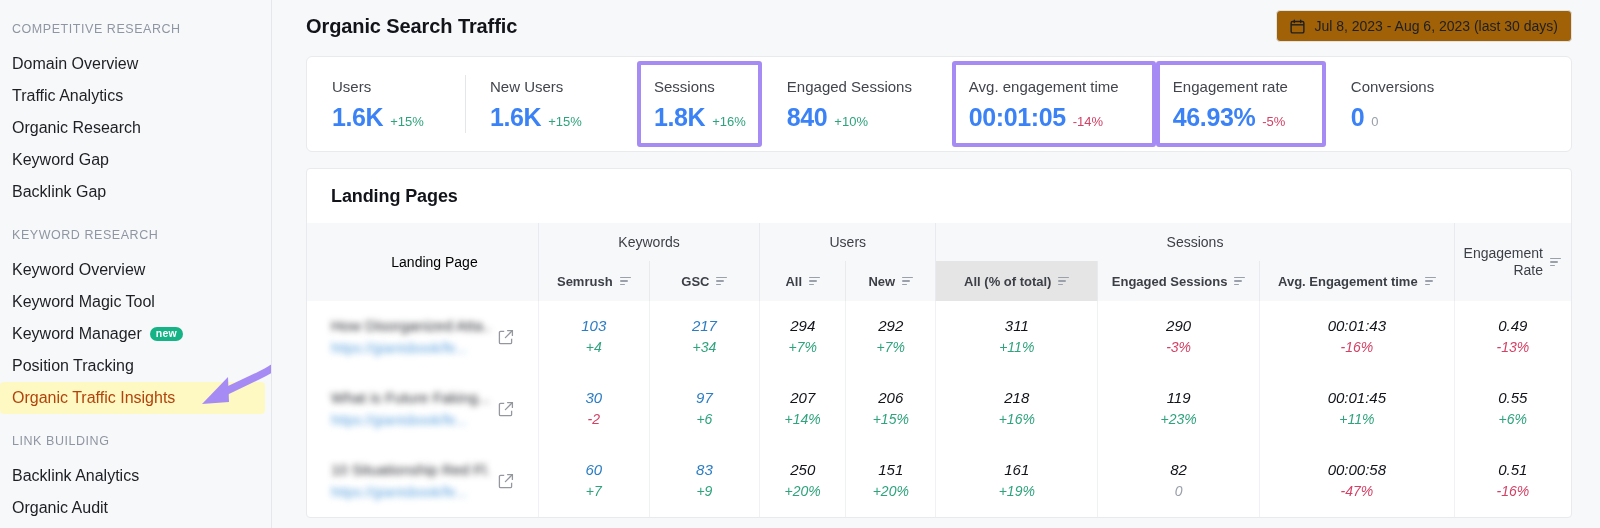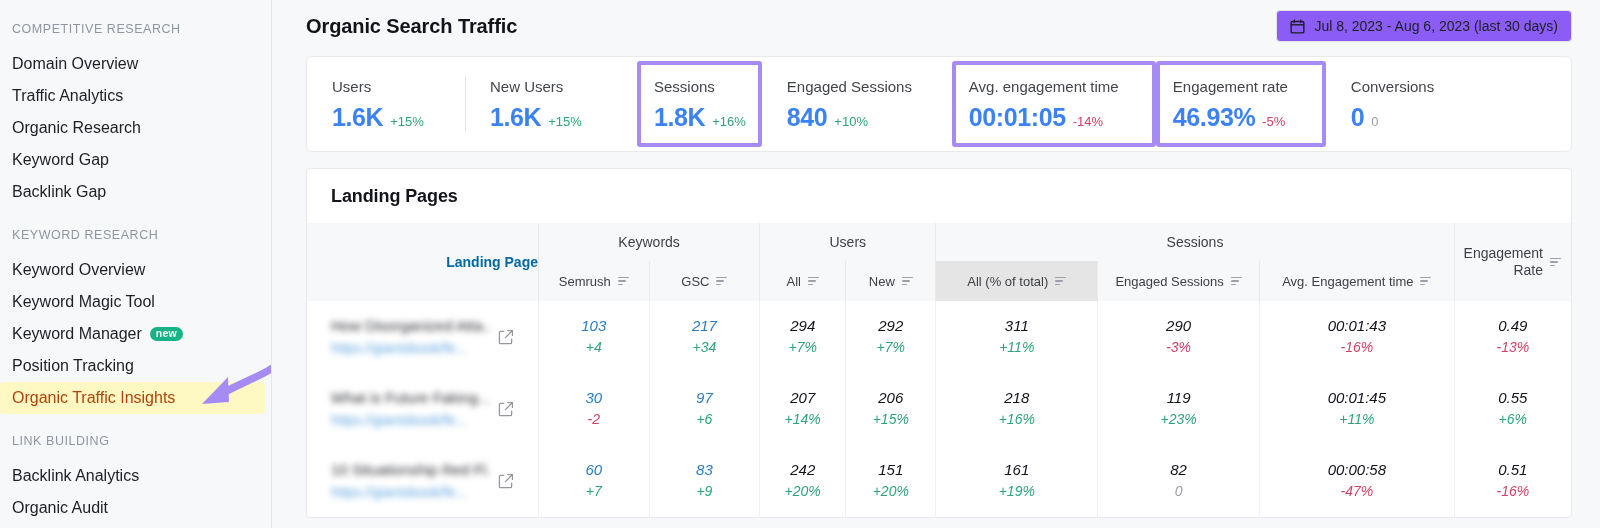--- a/index.html
+++ b/index.html
@@ -90,21 +90,21 @@
   .page-title {
     font-size: 20px;
     font-weight: 700;
     color: #12141a;
     letter-spacing: -0.1px;
   }
   .date-picker {
     display: flex;
     align-items: center;
     gap: 9px;
-    background: #8b5cf6;
+    background: #a16207;
     border: 1px solid #dfe2e6;
     border-radius: 4px;
     height: 32px;
     padding: 0 13px;
     font-size: 14px;
     color: #1d1f24;
     cursor: pointer;
     white-space: nowrap;
   }
 
@@ -188,32 +188,31 @@
     font-size: 14px;
     font-weight: 400;
     color: #3c3f46;
     height: 38px;
     text-align: center;
     vertical-align: middle;
   }
   .grp-row th.sep { border-left: 1px solid #e8eaed; }
   .grp-row th.lp-head {
     border-bottom: none;
-    text-align: right;
+    text-align: center;
     padding-left: 24px;
     font-size: 14px;
-    color: #0369a1;
+    color: #000000;
     vertical-align: middle;
-    font-weight: bold;
   }
   .sub-row th {
     background: #f7f8fa;
     border-bottom: 1px solid #e8eaed;
     font-size: 13px;
-    font-weight: 400;
+    font-weight: 700;
     color: #3c3f46;
     height: 40px;
     vertical-align: middle;
     padding: 0 12px;
     white-space: nowrap;
   }
   .sub-row th.sep { border-left: 1px solid #e8eaed; }
   .sub-row th.sorted { background: #e5e5e5; }
   .th-inner { display: flex; align-items: center; justify-content: flex-end; gap: 7px; }
   .th-inner.ctr { justify-content: center; }
@@ -590,21 +589,21 @@
               </td>
               <td class="sep ctr">
                 <div class="cell-main link-blue">60</div>
                 <div class="cell-sub up">+7</div>
               </td>
               <td class="sep ctr">
                 <div class="cell-main link-blue">83</div>
                 <div class="cell-sub up">+9</div>
               </td>
               <td class="sep ctr">
-                <div class="cell-main">242</div>
+                <div class="cell-main">250</div>
                 <div class="cell-sub up">+20%</div>
               </td>
               <td class="sep ctr">
                 <div class="cell-main">151</div>
                 <div class="cell-sub up">+20%</div>
               </td>
               <td class="sep ctr">
                 <div class="cell-main">161</div>
                 <div class="cell-sub up">+19%</div>
               </td>

